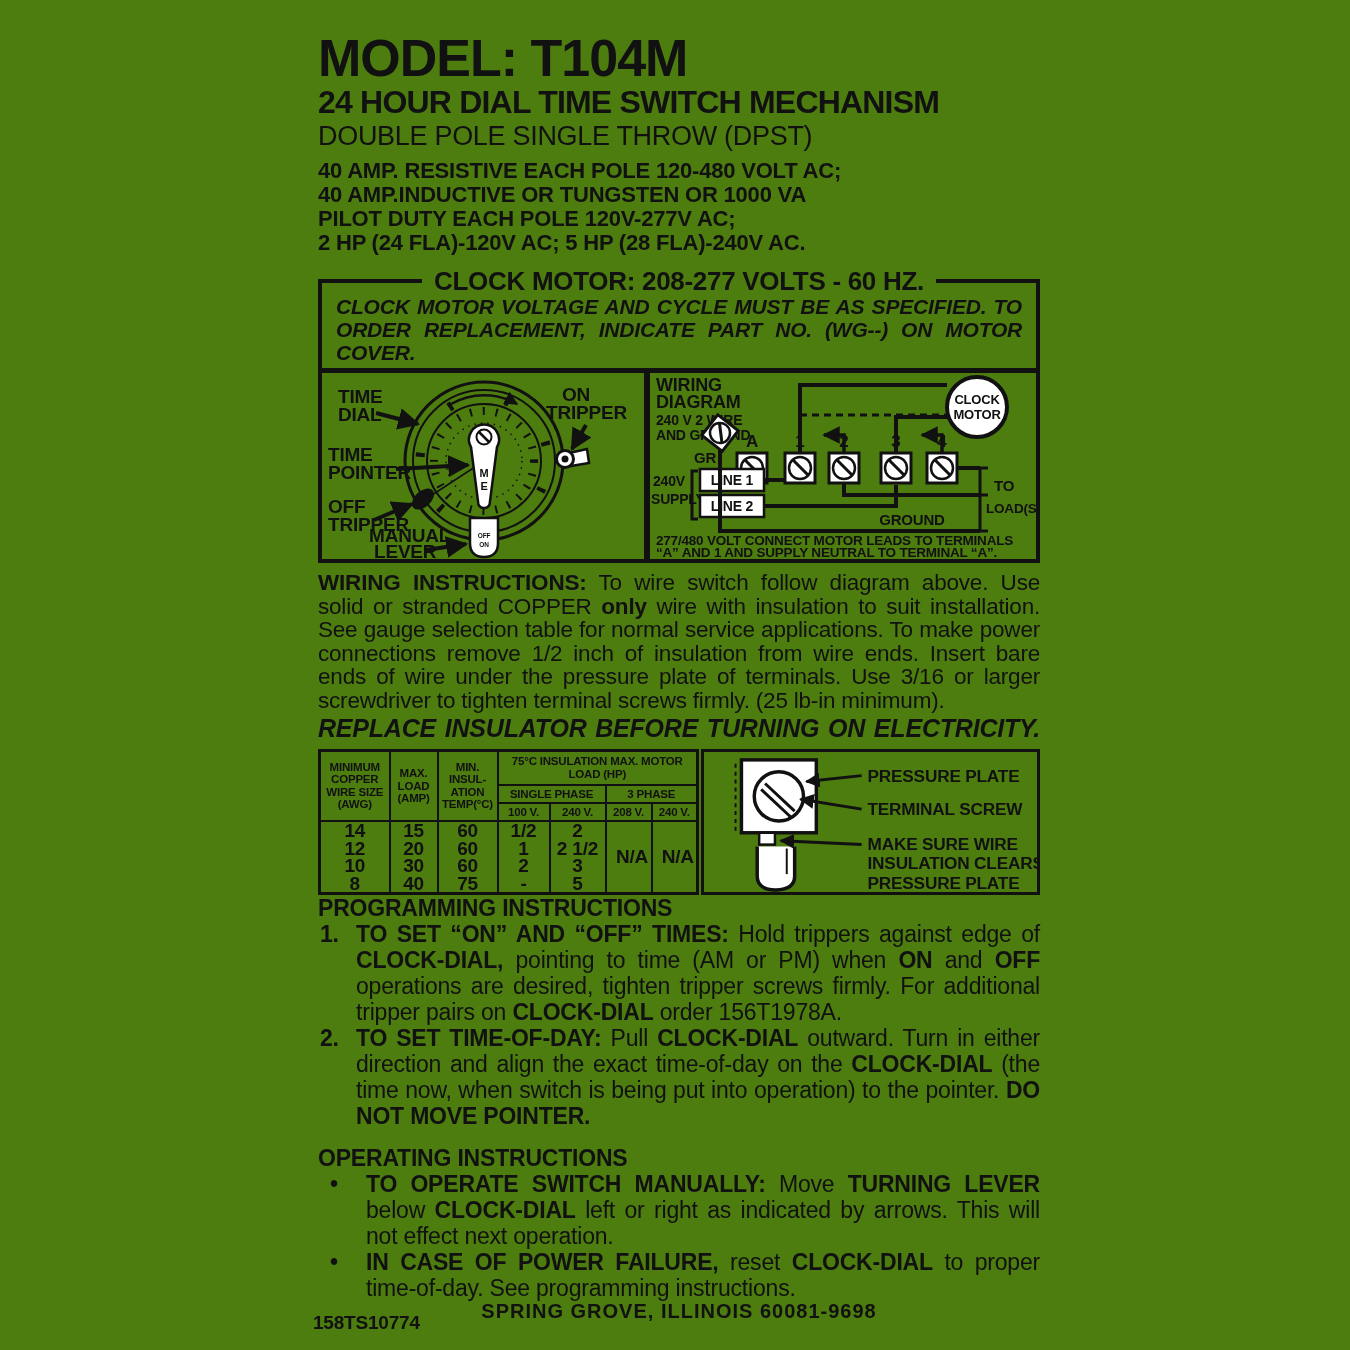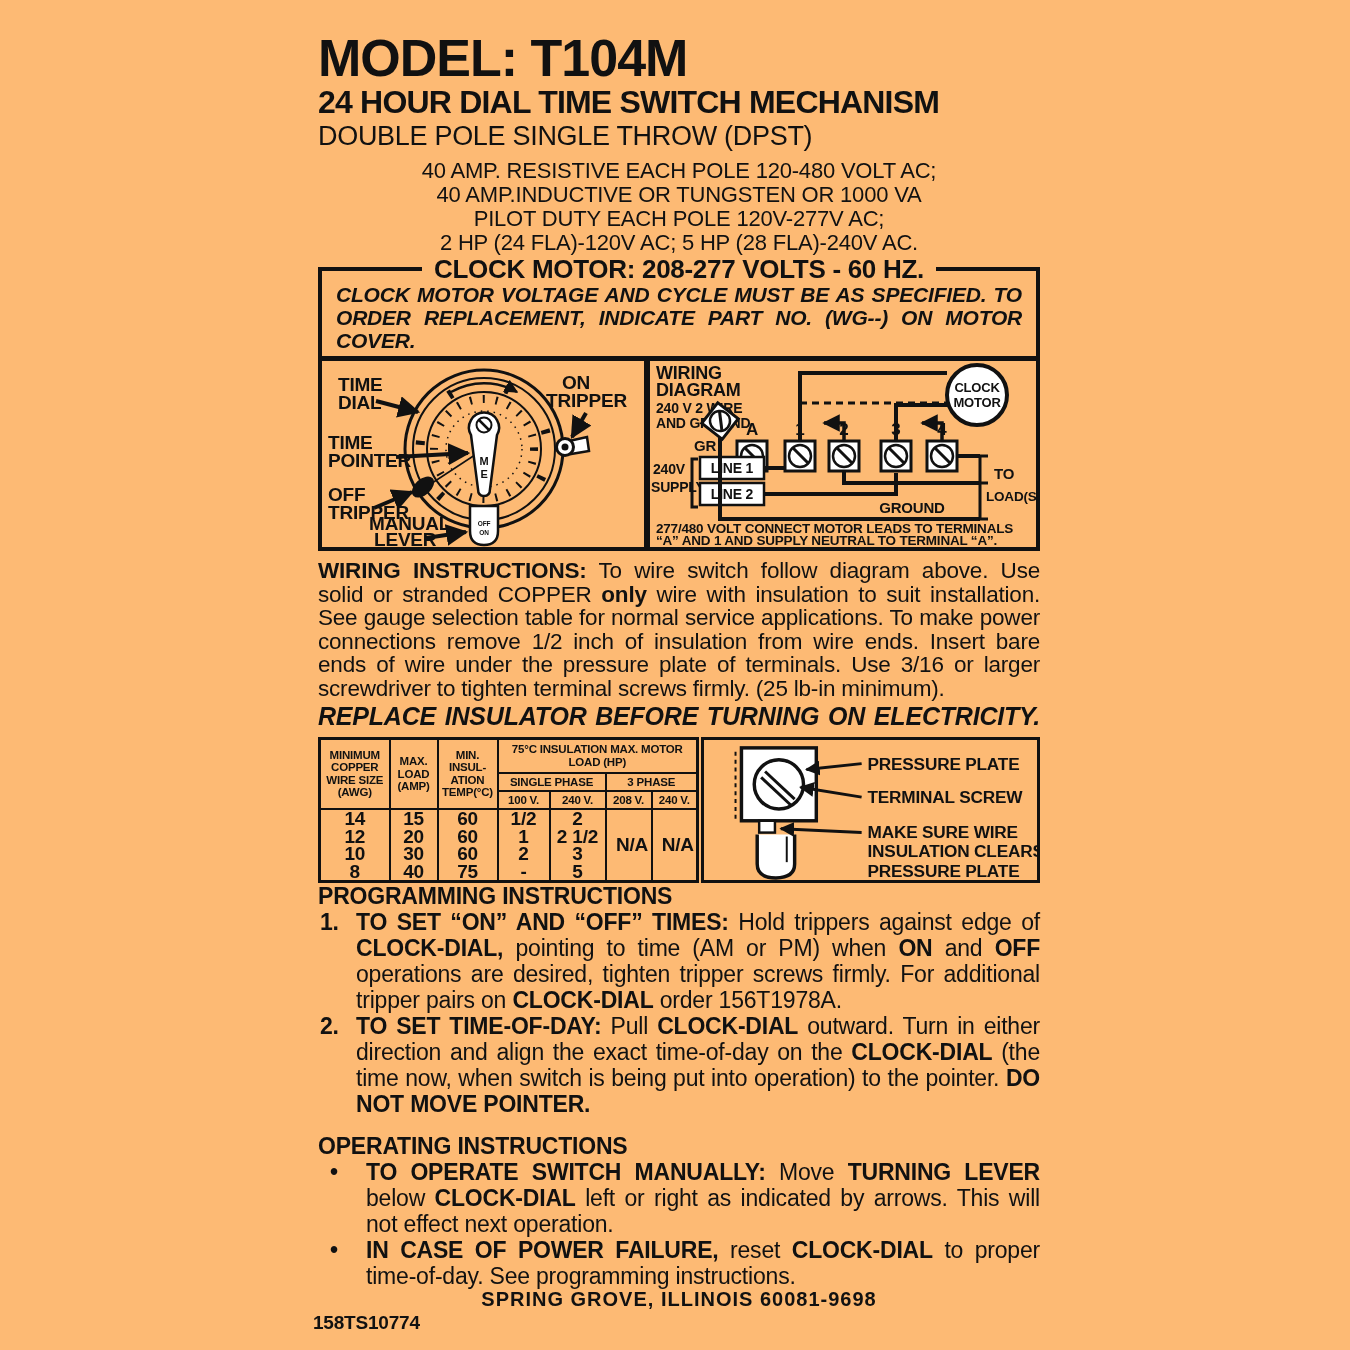--- a/index.html
+++ b/index.html
@@ -1,30 +1,30 @@
 <!DOCTYPE html>
 <html><head>
 <meta charset="utf-8">
 <style>
   html,body{margin:0;padding:0;}
   body{
     width:1350px;height:1350px;overflow:hidden;background:#ffffff;
     font-family:"Liberation Sans",sans-serif;color:#111;
     -webkit-font-smoothing:antialiased;letter-spacing:-0.2px;
   }
-  .page{position:absolute;inset:0;background:#fdba74;}
+  .page{position:absolute;inset:0;background:#4d7c0f;}
   .content{position:absolute;left:318px;top:31px;width:722px;}
 
   .model-title{font-size:52px;line-height:54px;font-weight:bold;letter-spacing:-1px;}
   .subtitle{font-size:32px;line-height:35px;font-weight:bold;letter-spacing:-0.8px;}
   .dpst{font-size:27px;line-height:31px;font-weight:normal;letter-spacing:-0.3px;margin-top:1px;}
   .specs{margin-top:7px;}
-  .spec-line{font-size:22px;line-height:24px;font-weight:normal;text-align:center;}
-
-  fieldset.motorbox{margin:0 0 0 0;padding:0;border:4px solid #111;}
+  .spec-line{font-size:22px;line-height:24px;font-weight:bold;}
+
+  fieldset.motorbox{margin:12px 0 0 0;padding:0;border:4px solid #111;}
   .motorbox legend{margin:0 auto;padding:0 12px;font-size:26px;line-height:28px;font-weight:bold;text-align:center;letter-spacing:-0.3px;}
   .motor-warning{font-size:21px;line-height:23px;font-weight:bold;font-style:italic;text-align:justify;padding:0 14px 4px 14px;}
   .diagrams{display:flex;border-top:5px solid #111;}
   .dial-panel{width:322px;height:186px;}
   .wiring-panel{width:386px;height:186px;border-left:6px solid #111;}
   svg{display:block;}
   svg text{font-family:"Liberation Sans",sans-serif;font-weight:bold;fill:#111;}
 
   .wiring-instr{margin-top:8px;font-size:22.5px;line-height:23.6px;text-align:justify;}
   .wiring-instr .b{font-weight:bold;}

